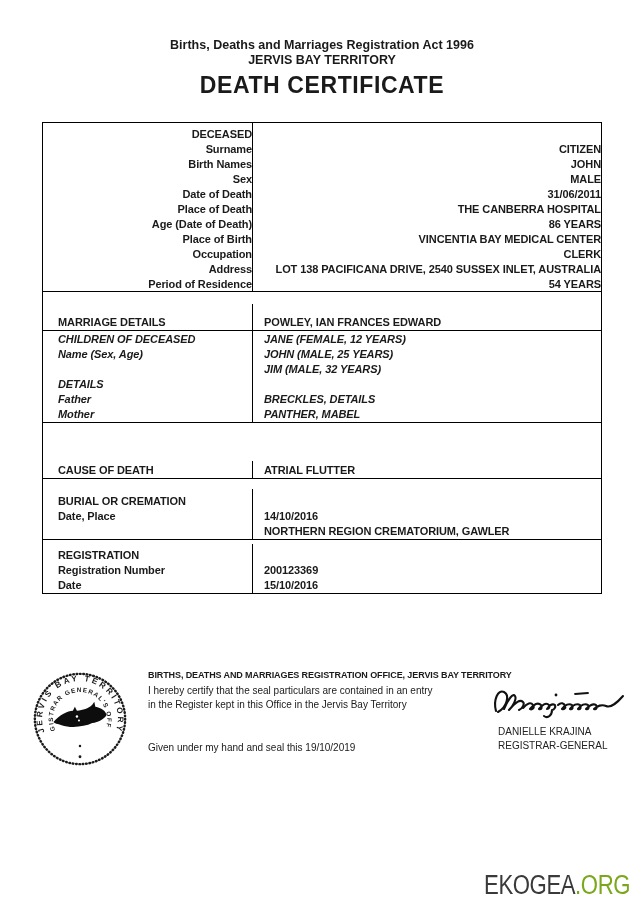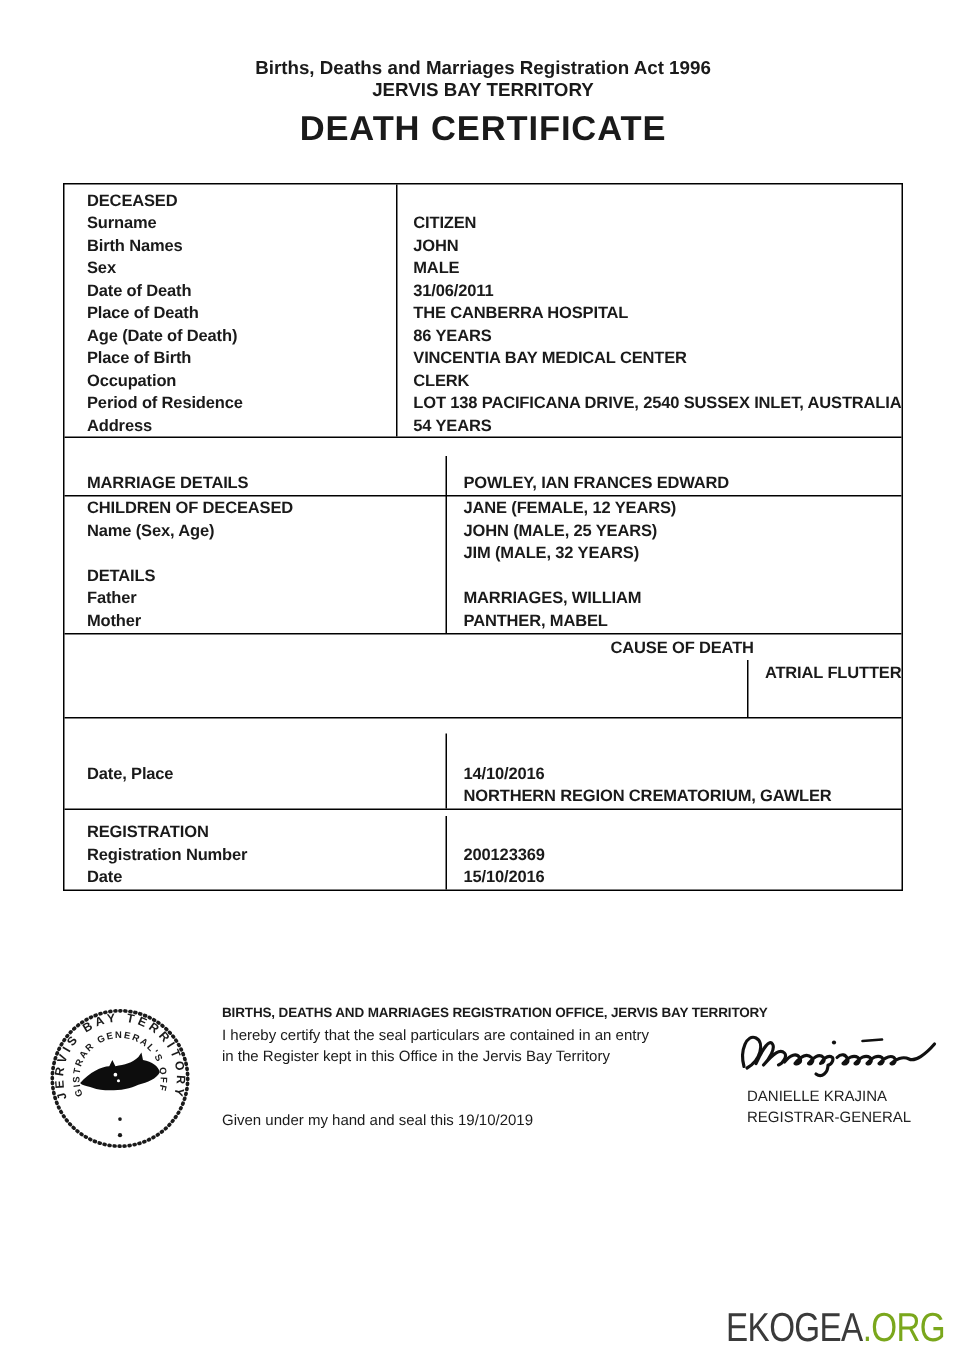--- a/index.html
+++ b/index.html
@@ -15,26 +15,26 @@
 
   
   .cert-table {
     position:absolute; left:42px; top:122px; width:560px;
     border:1.8px solid #000; box-sizing:border-box;
   }
   .tsec { display:flex; box-sizing:border-box; }
   .tsec + .tsec { border-top:1.8px solid #000;align-items:flex-end; }
   .tcol { box-sizing:border-box; }
   .tcol-l { width:209px; padding-left:15px; }
-  .tcol-r { flex:1; border-left:1.8px solid #000; padding-left:11px;margin-left:45px; }
+  .tcol-r { flex:1; border-left:1.8px solid #000; padding-left:11px; }
   .ln { height:15px; line-height:15px; font-size:11px; font-weight:bold; white-space:nowrap; letter-spacing:-0.1px; }
-  .s1 { height:168px; } .s1 .tcol { padding-top:4px; }
+  .s1 { height:168px; } .s1 .tcol { padding-top:4px;text-align:right; }
   .s2 { height:39px;  } .s2 .tcol { padding-top:11px; }
-  .s3 { height:92px;  } .s3 .tcol { padding-top:2px; }
-  .s4 { height:56px;flex-direction:column;  } .s4 .tcol { padding-top:2px; }
+  .s3 { height:92px;  } .s3 .tcol { padding-top:2px;font-style:italic; }
+  .s4 { height:56px;  } .s4 .tcol { padding-top:2px; }
   .s5 { height:61px;  } .s5 .tcol { padding-top:5px; }
   .s6 { height:54px;  } .s6 .tcol { padding-top:4px; }
 
   
   .seal { position:absolute; left:32px; top:671px; }
   .ftext { position:absolute; left:148px; top:670px; width:345px; }
   .office  { font-size:9px; font-weight:bold; letter-spacing:-0.1px; white-space:nowrap; margin:0 0 4px 0; }
   .certify { font-size:10px; line-height:14px; white-space:nowrap; }
   .given   { font-size:10px; margin-top:30px; white-space:nowrap; }
   .sig-svg  { position:absolute; left:489px; top:684px; }
@@ -66,22 +66,22 @@
       <div class="tcol tcol-l">
         <div class="ln">DECEASED</div>
         <div class="ln">Surname</div>
         <div class="ln">Birth Names</div>
         <div class="ln">Sex</div>
         <div class="ln">Date of Death</div>
         <div class="ln">Place of Death</div>
         <div class="ln">Age (Date of Death)</div>
         <div class="ln">Place of Birth</div>
         <div class="ln">Occupation</div>
+        <div class="ln">Address</div>
         <div class="ln">Period of Residence</div>
-        <div class="ln">Address</div>
       </div>
       <div class="tcol tcol-r">
         <div class="ln"></div>
         <div class="ln">CITIZEN</div>
         <div class="ln">JOHN</div>
         <div class="ln">MALE</div>
         <div class="ln">31/06/2011</div>
         <div class="ln">THE CANBERRA HOSPITAL</div>
         <div class="ln">86 YEARS</div>
         <div class="ln">VINCENTIA BAY MEDICAL CENTER</div>
@@ -107,36 +107,37 @@
         <div class="ln"></div>
         <div class="ln">DETAILS</div>
         <div class="ln">Father</div>
         <div class="ln">Mother</div>
       </div>
       <div class="tcol tcol-r">
         <div class="ln">JANE (FEMALE, 12 YEARS)</div>
         <div class="ln">JOHN (MALE, 25 YEARS)</div>
         <div class="ln">JIM (MALE, 32 YEARS)</div>
         <div class="ln"></div>
-        <div class="ln">MARRIAGES, WILLIAM</div>
+        <div class="ln">BRECKLES, DETAILS</div>
         <div class="ln">PANTHER, MABEL</div>
       </div>
     </div>
 
     <div class="tsec s4">
       <div class="tcol tcol-l">
         <div class="ln">CAUSE OF DEATH</div>
       </div>
       <div class="tcol tcol-r">
         <div class="ln">ATRIAL FLUTTER</div>
       </div>
     </div>
 
     <div class="tsec s5">
       <div class="tcol tcol-l">
+        <div class="ln">BURIAL OR CREMATION</div>
         <div class="ln">Date, Place</div>
         <div class="ln"></div>
       </div>
       <div class="tcol tcol-r">
         <div class="ln"></div>
         <div class="ln">14/10/2016</div>
         <div class="ln">NORTHERN REGION CREMATORIUM, GAWLER</div>
       </div>
     </div>
 

